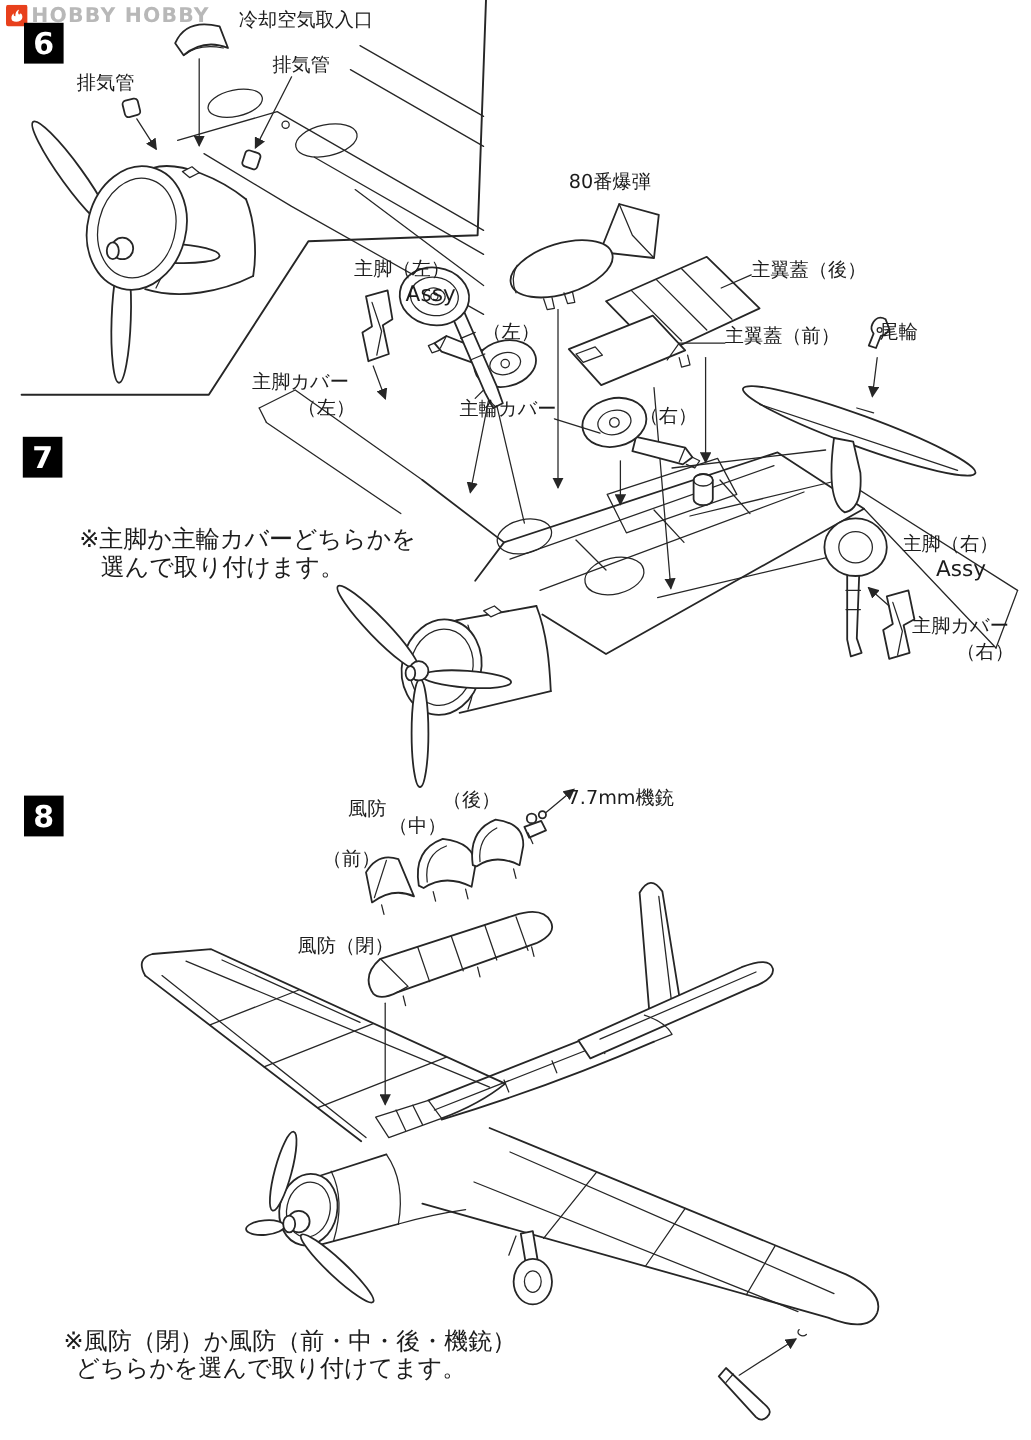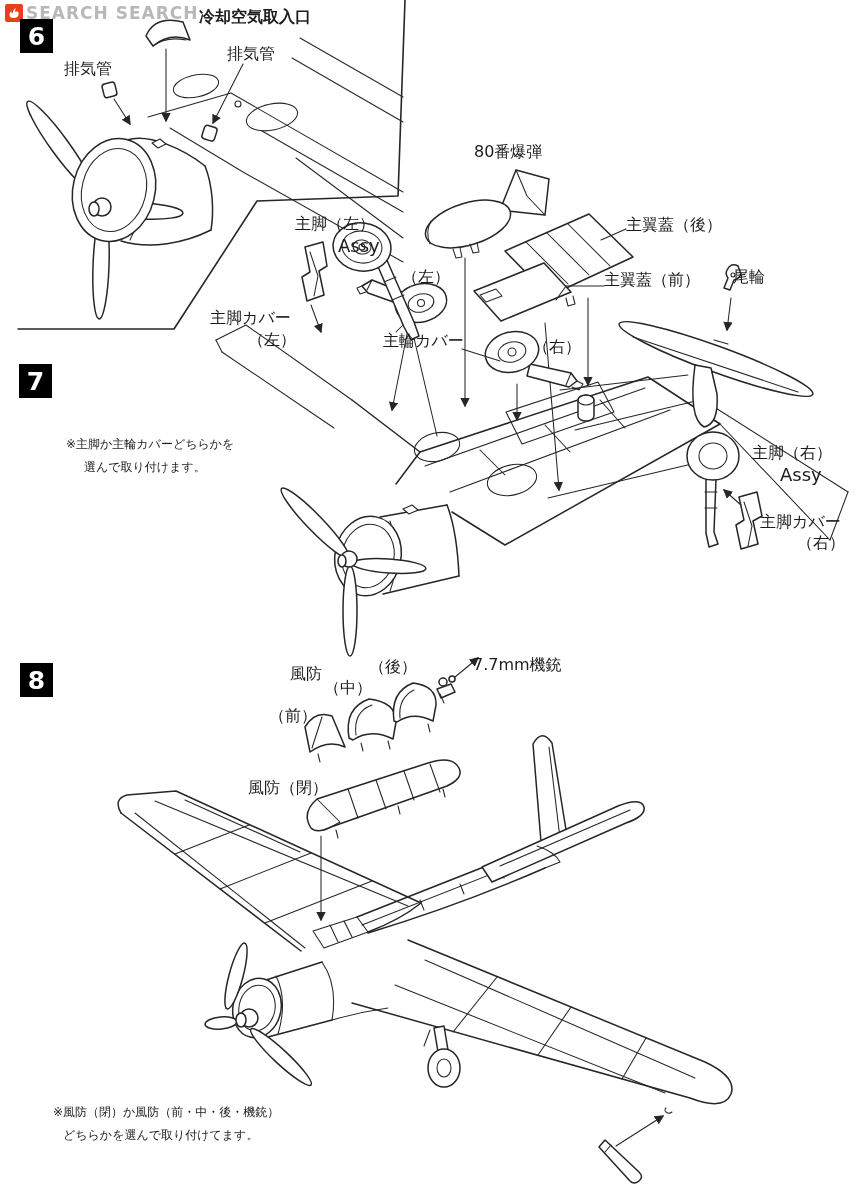--- a/index.html
+++ b/index.html
@@ -4,21 +4,21 @@
 <style>
   html,body{margin:0;padding:0;background:#ffffff;}
   #page{position:relative;width:859px;height:1200px;background:#ffffff;overflow:hidden;
         font-family:"DejaVu Sans","Liberation Sans",sans-serif;color:#1c1c1c;}
   #art{position:absolute;left:0;top:0;}
   #art *{stroke:#262626;fill:none;stroke-width:1.5;stroke-linecap:round;stroke-linejoin:round;}
   #art .wf{fill:#ffffff;}
   #art .thin{stroke-width:1.05;}
   #art .sep{stroke-width:1.6;}
   .label{position:absolute;font-size:16px;font-weight:500;white-space:nowrap;line-height:1.1;}
-  .note{position:absolute;font-size:12px;font-weight:500;white-space:nowrap;line-height:1.1;}
+  .note{position:absolute;font-size:20px;font-weight:500;white-space:nowrap;line-height:1.1;}
   .badge{position:absolute;width:33px;height:34px;background:#000;color:#fff;display:flex;
          align-items:center;justify-content:center;font-size:25px;font-weight:bold;}
   #logo{position:absolute;left:5px;top:3px;display:flex;align-items:center;gap:3px;}
   #logo .brandtext{font-size:17px;font-weight:bold;letter-spacing:1px;color:#b8b8b8;}
 </style>
 </head>
 <body>
 
 <div id="page">
 
@@ -308,28 +308,28 @@
         <line class="thin" x1="440" y1="694" x2="444" y2="703"></line>
       </g>
     </g>
   </svg>
 
   <div id="logo">
     <svg width="18" height="18" viewBox="0 0 18 18">
       <rect x="0" y="0" width="18" height="18" rx="2" fill="#e8401c"></rect>
       <path fill="#ffffff" d="M5,13 Q3.5,9.5 6.5,7 Q6,9.5 7.8,9.5 Q7.5,5.5 11,4 Q9.2,7 11,8.2 Q12,6.2 13.2,8 Q14.5,11 12.2,13 Q8.5,15.2 5,13 Z"></path>
     </svg>
-    <span class="brandtext">SEARCH SEARCH</span>
+    <span class="brandtext">HOBBY HOBBY</span>
   </div>
 
   <div class="badge" style="left:20px;top:19px;">6</div>
   <div class="badge" style="left:19px;top:364px;">7</div>
   <div class="badge" style="left:20px;top:663px;">8</div>
 
-  <div class="label" style="left:199px;top:8px;font-weight:bold;">冷却空気取入口</div>
+  <div class="label" style="left:199px;top:8px;">冷却空気取入口</div>
   <div class="label" style="left:227px;top:45px;">排気管</div>
   <div class="label" style="left:64px;top:60px;">排気管</div>
 
   <div class="label" style="left:474px;top:143px;">80番爆弾</div>
   <div class="label" style="left:295px;top:215px;">主脚（左）</div>
   <div class="label" style="left:338px;top:236px;font-size:18px;">Assy</div>
   <div class="label" style="left:210px;top:309px;">主脚カバー</div>
   <div class="label" style="left:248px;top:331px;">（左）</div>
   <div class="label" style="left:402px;top:268px;">（左）</div>
   <div class="label" style="left:383px;top:332px;">主輪カバー</div>

